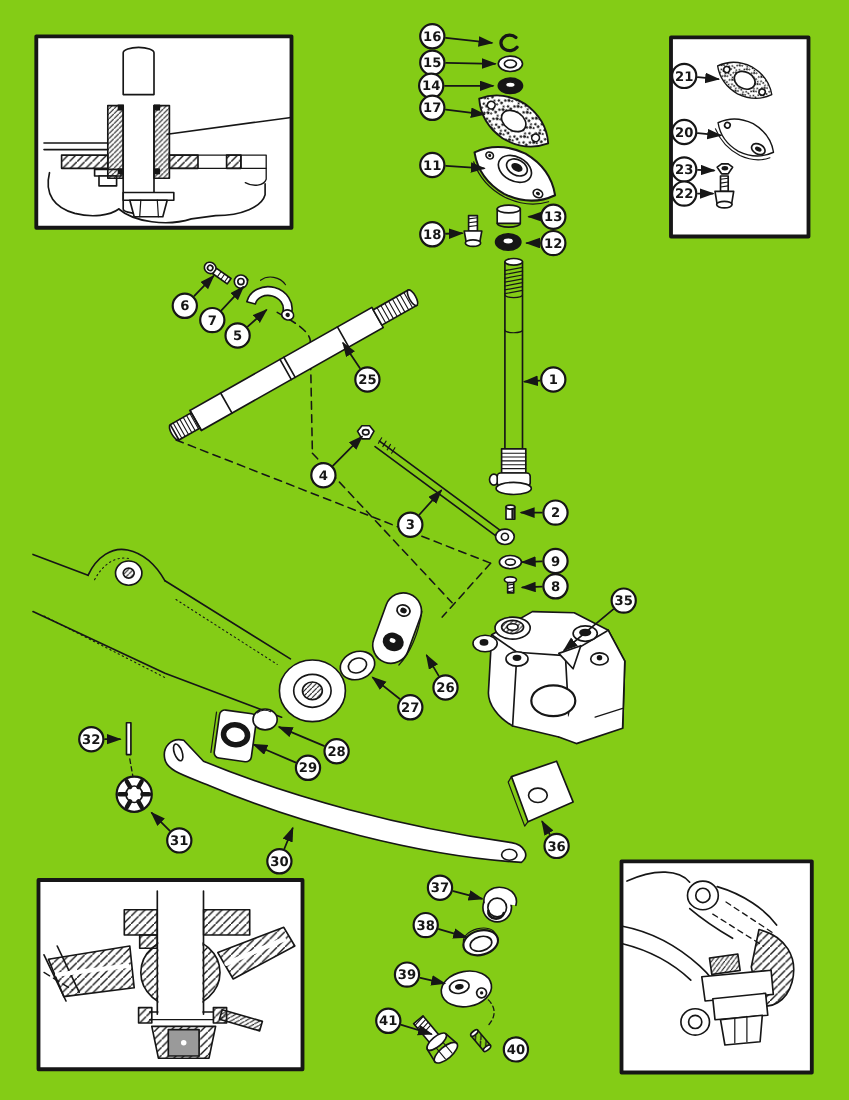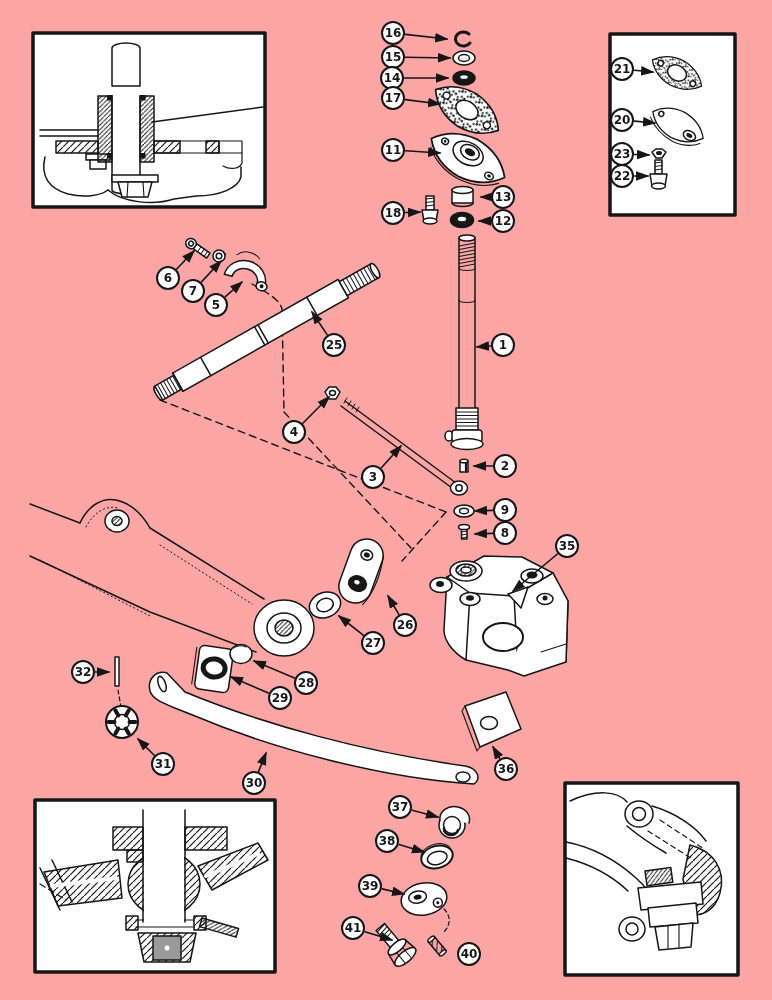--- a/index.html
+++ b/index.html
@@ -1,16 +1,16 @@
 <!DOCTYPE html>
 <html><head>
 <meta charset="utf-8">
 <style>
   html,body{margin:0;padding:0;background:#e8e8e8;}
-  .stage{width:772px;height:1000px;position:relative;background:#fca5a5;margin:0 auto;overflow:hidden;text-align:right;}
+  .stage{width:772px;height:1000px;position:relative;background:#84cc16;margin:0 auto;overflow:hidden;text-align:right;}
   svg{display:block;}
   .callout-num{
     font-family:"DejaVu Sans","Liberation Sans",sans-serif;
     font-size:12px;font-weight:bold;text-anchor:middle;
     fill:#161616;stroke:none;
   }
 </style>
 </head>
 <body>
 

